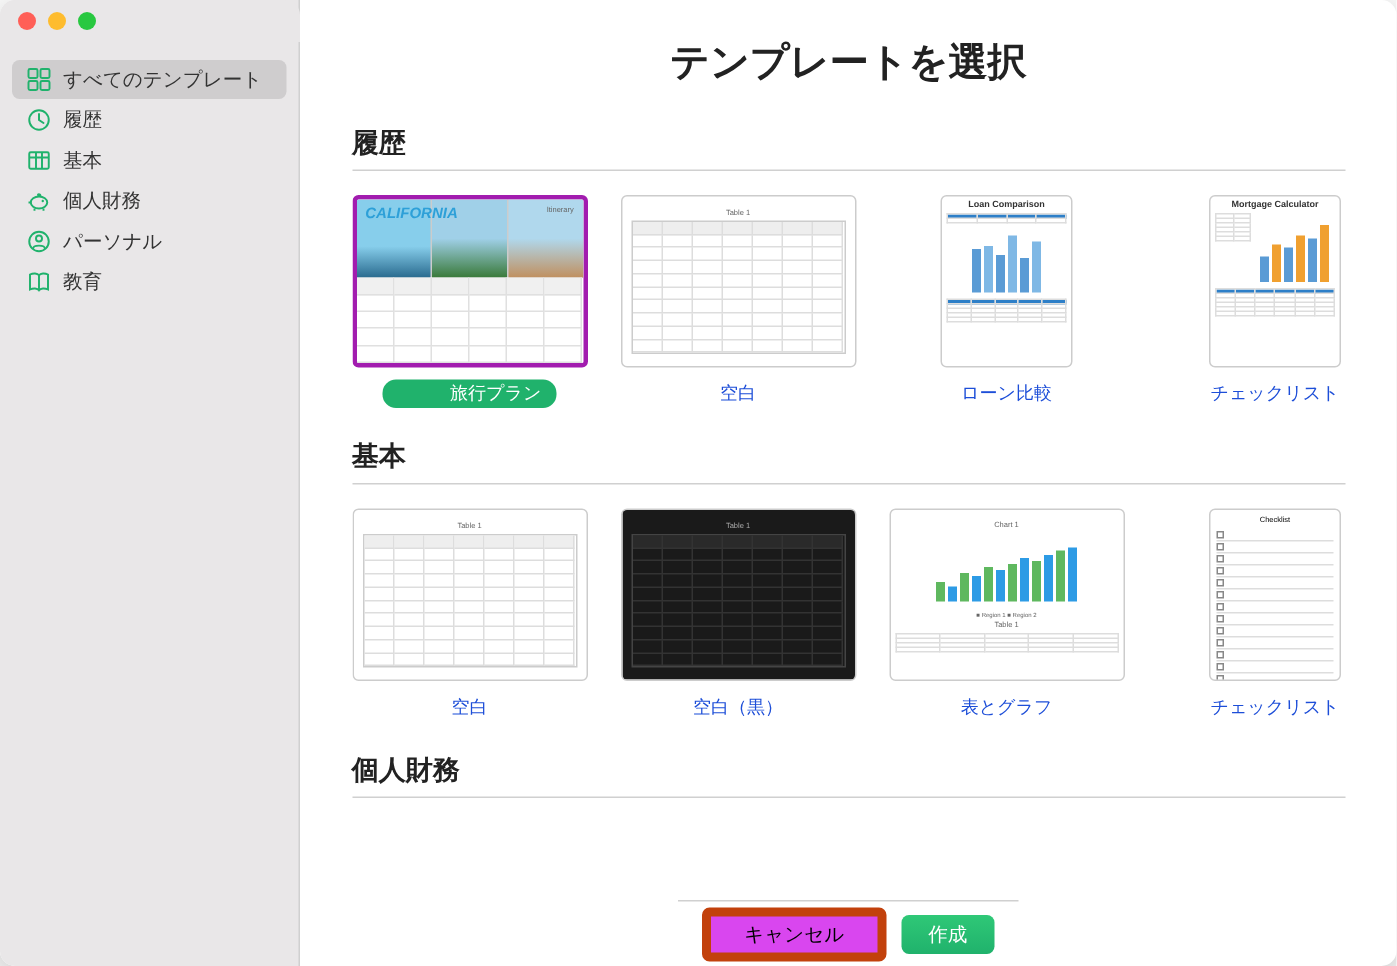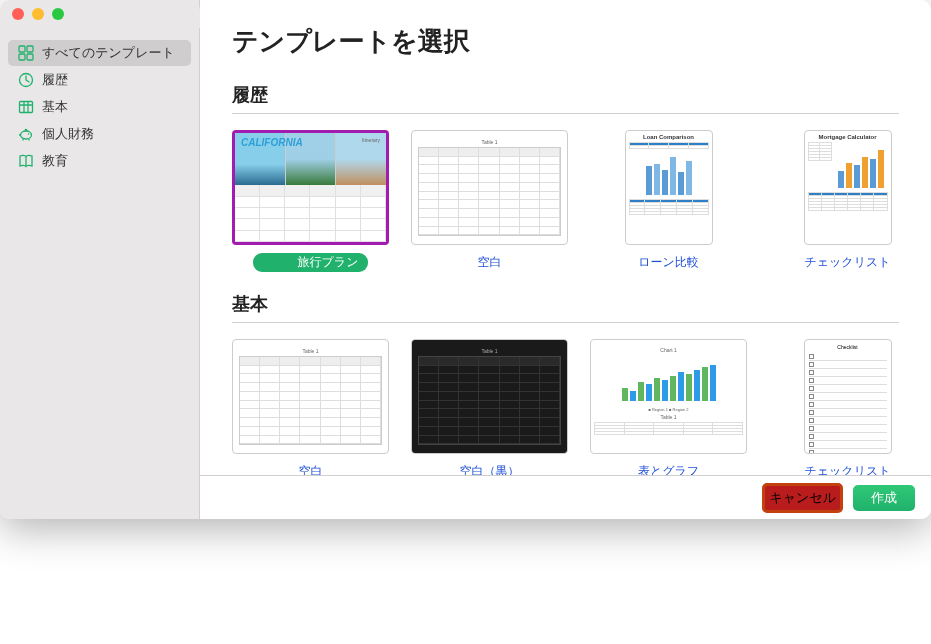--- a/index.html
+++ b/index.html
@@ -1,43 +1,43 @@
 <!DOCTYPE html>
 <html><head>
 <meta charset="utf-8">
 <style>
 * { box-sizing: border-box; margin: 0; padding: 0; }
 body { font-family: -apple-system, "Helvetica Neue", sans-serif; background: #fff; width: 931px; height: 644px; overflow: hidden; }
-.window { width: 931px; height: 519px; border-radius: 10px; overflow: hidden; box-shadow: 0 10px 40px rgba(0,0,0,.3); display: flex; flex-direction: column; position: relative; }
+.window { width: 931px; height: 644px; border-radius: 10px; overflow: hidden; box-shadow: 0 10px 40px rgba(0,0,0,.3); display: flex; flex-direction: column; position: relative; }
 .titlebar { height: 28px; background: #e9e7e8; display: flex; align-items: center; padding-left: 12px; gap: 8px; border-top-left-radius: 10px; border-top-right-radius: 10px; position: absolute; top: 0; left: 0; width: 200px; z-index: 10; }
 .tl-btn { width: 12px; height: 12px; border-radius: 50%; }
 .tl-close { background: #ff5f57; }
 .tl-min { background: #febc2e; }
 .tl-max { background: #28c840; }
 .body { display: flex; flex: 1; height: 100%; }
 .sidebar { width: 200px; background: #e9e7e8; display: flex; flex-direction: column; border-right: 1px solid #d0d0d0; padding-top: 36px; }
 .nav { flex: 1; padding: 4px 8px; }
 .nav-item { display: flex; align-items: center; gap: 8px; padding: 4px 10px; border-radius: 5px; font-size: 13px; color: #333; cursor: default; margin-bottom: 1px; }
 .nav-item.sel { background: #cfcdce; }
 .nav-icon { width: 16px; height: 16px; display: inline-flex; align-items: center; justify-content: center; color: #20b26c; }
 .lang { padding: 10px 14px; font-size: 12px; color: #333; display: flex; align-items: center; gap: 4px; cursor: default; }
-.main { flex: 1; display: flex; flex-direction: column; overflow: hidden; }
+.main { flex: 1; display: flex; flex-direction: column; overflow: hidden; align-items: center; }
 .main-header { padding: 24px 32px 12px 32px; }
 .main-title { font-size: 26px; font-weight: 700; color: #222; }
 .scroll { flex: 1; overflow-y: auto; padding: 0 0 12px 32px; }
 .section-title { font-size: 18px; font-weight: 700; color: #222; margin: 12px 0 4px 0; padding-bottom: 6px; border-bottom: 1px solid #d0d0d0; width: calc(100% - 32px); }
 .grid { display: flex; gap: 22px; flex-wrap: nowrap; overflow: hidden; padding: 12px 0 8px 0; }
 .card { width: 157px; flex-shrink: 0; text-align: center; }
 .thumb { width: 157px; height: 115px; border: 1px solid #ccc; border-radius: 4px; background: #fff; overflow: hidden; position: relative; display: flex; flex-direction: column; }
 .card.sel .thumb { border: 3px solid #a21caf; }
 .card-label { font-size: 12px; color: #1d4ed8; margin-top: 8px; display: inline-block; padding: 1px 10px; border-radius: 9px; }
 .card.sel .card-label { background: #20b26c; color: #fff; padding-left: 45px; }
 .portrait .thumb { width: 88px; height: 115px; margin: 0 auto; }
 .footer { height: 44px; border-top: 1px solid #d0d0d0; display: flex; align-items: center; justify-content: flex-end; padding: 0 16px; gap: 10px; background: #fff; }
-.btn { font-size: 13px; padding: 3px 4px; border-radius: 5px; border: 3px solid #c2410c; background: #b91c1c; cursor: default; }
+.btn { font-size: 13px; padding: 3px 22px; border-radius: 5px; border: 6px solid #c2410c; background: #d946ef; cursor: default; }
 .btn.primary { background: linear-gradient(#2fc877, #20b26c); color: #fff; border: none; padding: 4px 18px; }
 
 .th-travel-head { height: 48%; display: flex; gap: 1px; background: #ccc; }
 .th-travel-head div { flex: 1; }
 .th-travel-title { position: absolute; top: 4px; left: 6px; font-size: 10px; font-weight: 800; color: #2da0d8; font-style: italic; }
 .th-travel-sub { position: absolute; top: 4px; right: 6px; font-size: 5px; color: #666; }
 .th-grid { flex: 1; display: grid; grid-template-rows: repeat(5,1fr); grid-template-columns: repeat(6,1fr); }
 .th-grid div { border-right: 1px solid #e0e0e0; border-bottom: 1px solid #e0e0e0; }
 .th-grid .hdr { background: #f0f0f0; }
 .th-blank { padding: 8px 6px; }
@@ -111,20 +111,30 @@
                 <ellipse cx="8" cy="9" rx="5.5" ry="4" fill="none" stroke="#20b26c" stroke-width="1.3"></ellipse>
                 <circle cx="10.5" cy="8" r="0.8" fill="#20b26c"></circle>
                 <path d="M3 9 L1 9 M5 13 L5 14.5 M11 13 L11 14.5 M8 5 C 6 3, 9 3, 9 5" stroke="#20b26c" fill="none" stroke-width="1.3"></path>
               </svg>
             </span>
             <span>個人財務</span>
           </div>
           <div class="nav-item">
             <span class="nav-icon">
               <svg width="16" height="16" viewBox="0 0 16 16">
+                <circle cx="8" cy="8" r="6.5" fill="none" stroke="#20b26c" stroke-width="1.3"></circle>
+                <circle cx="8" cy="6" r="2" fill="none" stroke="#20b26c" stroke-width="1.3"></circle>
+                <path d="M4 13 C 4 10, 12 10, 12 13" fill="none" stroke="#20b26c" stroke-width="1.3"></path>
+              </svg>
+            </span>
+            <span>パーソナル</span>
+          </div>
+          <div class="nav-item">
+            <span class="nav-icon">
+              <svg width="16" height="16" viewBox="0 0 16 16">
                 <path d="M2 3 C 4 2, 7 2, 8 3.5 C 9 2, 12 2, 14 3 V13 C 12 12, 9 12, 8 13.5 C 7 12, 4 12, 2 13 Z" fill="none" stroke="#20b26c" stroke-width="1.3"></path>
                 <line x1="8" y1="3.5" x2="8" y2="13.5" stroke="#20b26c" stroke-width="1.3"></line>
               </svg>
             </span>
             <span>教育</span>
           </div>
         </nav>
     </aside>
     <main class="main">
       <div class="main-header">

